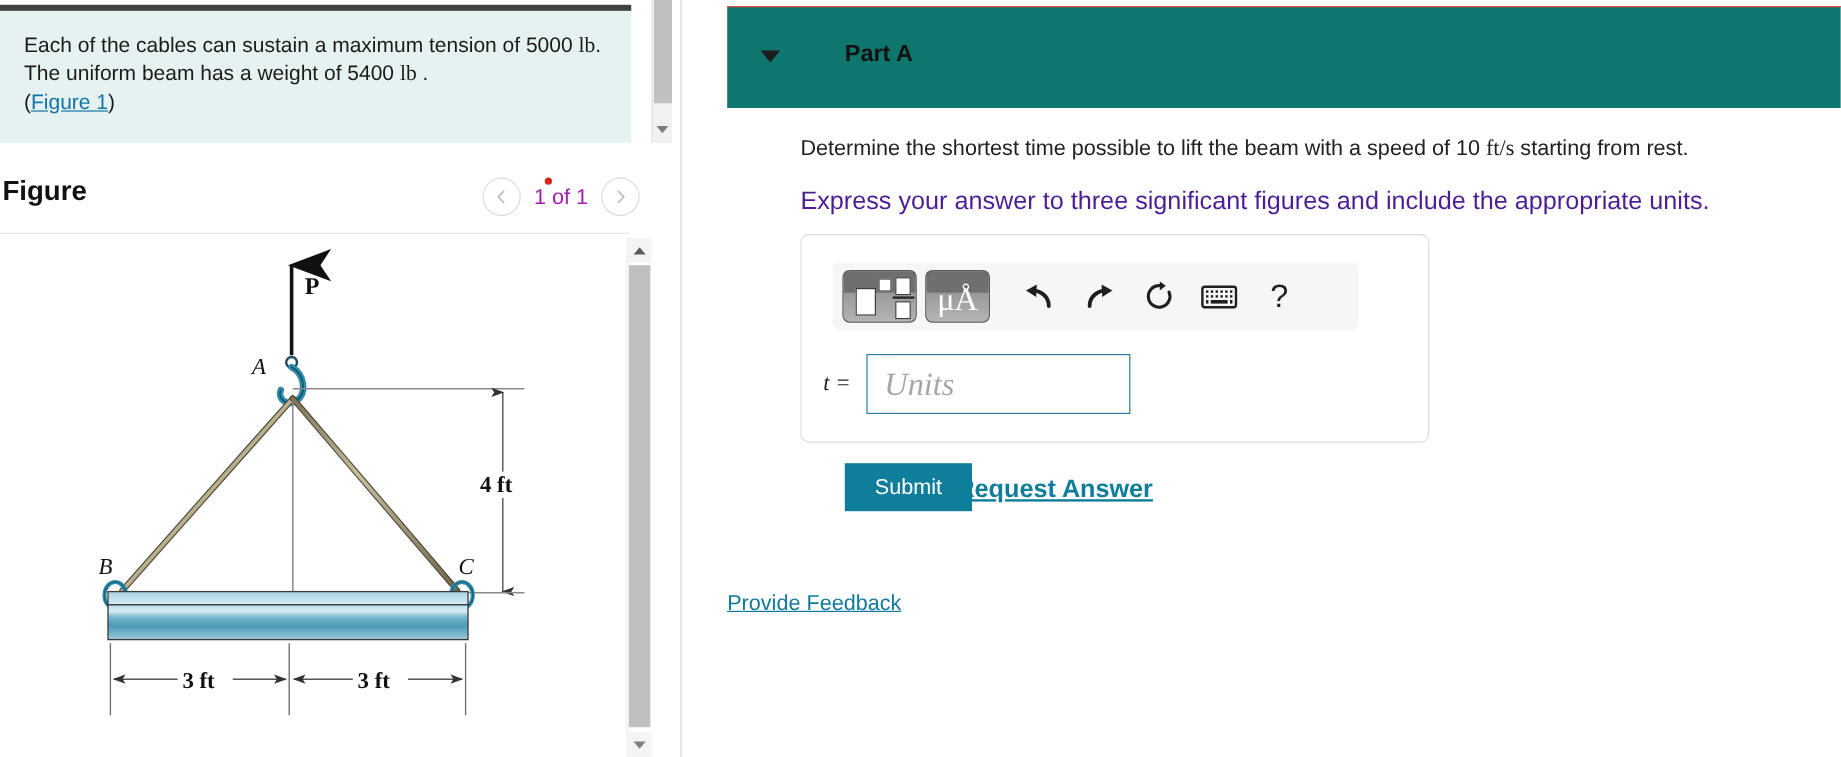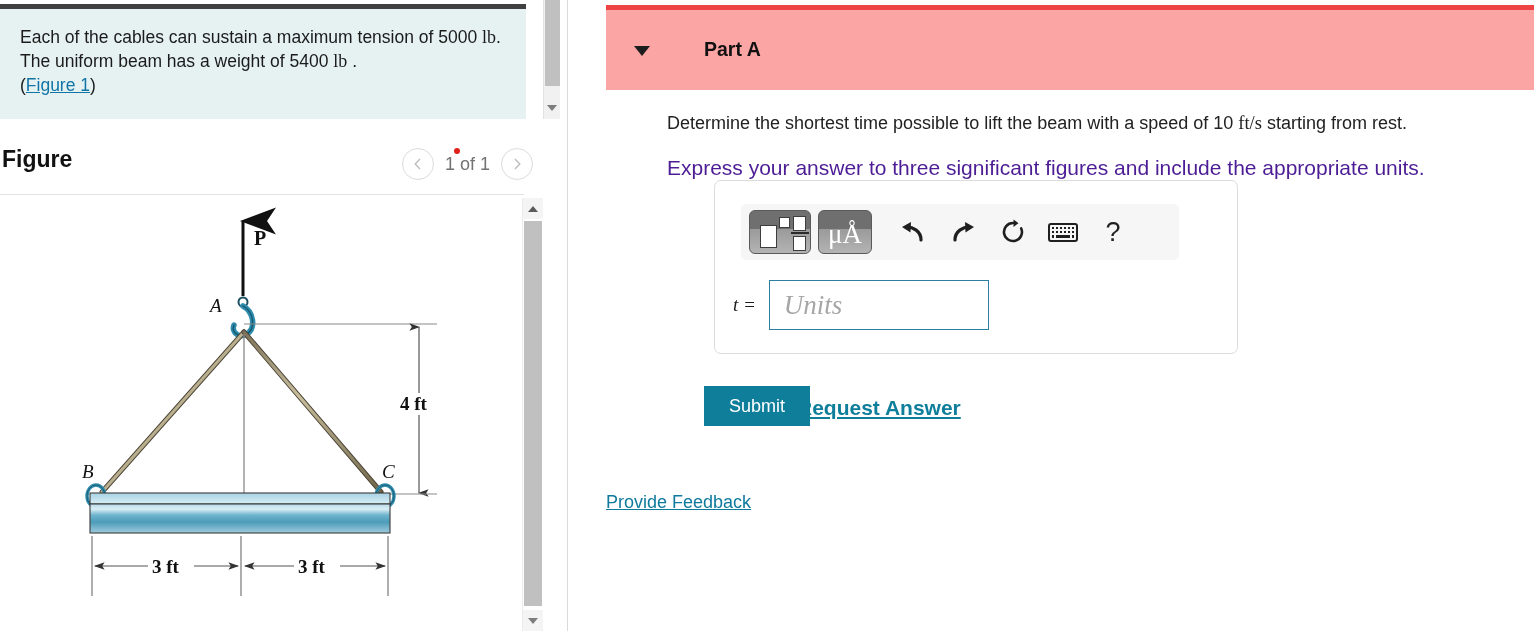--- a/index.html
+++ b/index.html
@@ -89,21 +89,21 @@
   .nav-circ {
     width: 32px; height: 32px; border-radius: 50%;
     border: 1px solid #dcdcdc;
     display: flex; align-items: center; justify-content: center;
     color: #b9b9b9; font-size: 17px;
     background: #fff; cursor: pointer;
     font-family: "Liberation Sans", sans-serif;
   }
   #fig-counter {
     position: relative;
-    font-size: 18px; color: #737373;
+    font-size: 18px; color: #a21caf;
     padding: 0 2px;
   }
   #fig-counter .reddot {
     position: absolute; left: 11px; top: -6px;
     width: 6px; height: 6px; border-radius: 50%;
     background: #e0201b;
   }
   #fig-divider {
     position: absolute; left: 0; top: 194px;
     width: 524px; height: 1px; background: #e3e3e3;
@@ -139,22 +139,22 @@
 
   
   #right-panel {
     position: absolute; left: 569px; top: 0;
     width: 965px; height: 631px;
     background: #fff;
   }
   #parta-header {
     position: absolute; left: 37px; top: 5px;
     width: 928px; height: 85px;
-    background: #fca5a5;
-    border-top: 5px solid #ef4444;
+    background: #0f766e;
+    border-top: 1px solid #ef4444;
   }
   #parta-caret {
     position: absolute; left: 28px; top: 36px;
     width: 0; height: 0;
     border-left: 8px solid transparent;
     border-right: 8px solid transparent;
     border-top: 10px solid #1c1c1c;
     cursor: pointer;
   }
   #parta-label {
@@ -173,26 +173,25 @@
     font-size: 18.5px;
   }
   #express-line {
     position: absolute; left: 98px; top: 156px;
     font-size: 21px; font-weight: normal; color: #4c1d95;
     white-space: nowrap;
   }
 
   
   #answer-box {
-    position: absolute; left: 98px; top: 180px;
+    position: absolute; left: 98px; top: 195px;
     width: 524px; height: 174px;
     border: 1px solid #dcdcdc;
     border-radius: 7px;
     background: #fff;
-    margin-left: 47px;
   }
   #ans-toolbar {
     position: absolute; left: 26px; top: 23px;
     width: 438px; height: 56px;
     background: #f6f6f6;
     border-radius: 5px;
     display: flex; align-items: center;
     padding-left: 8px;
   }
   .tbl-btn {

